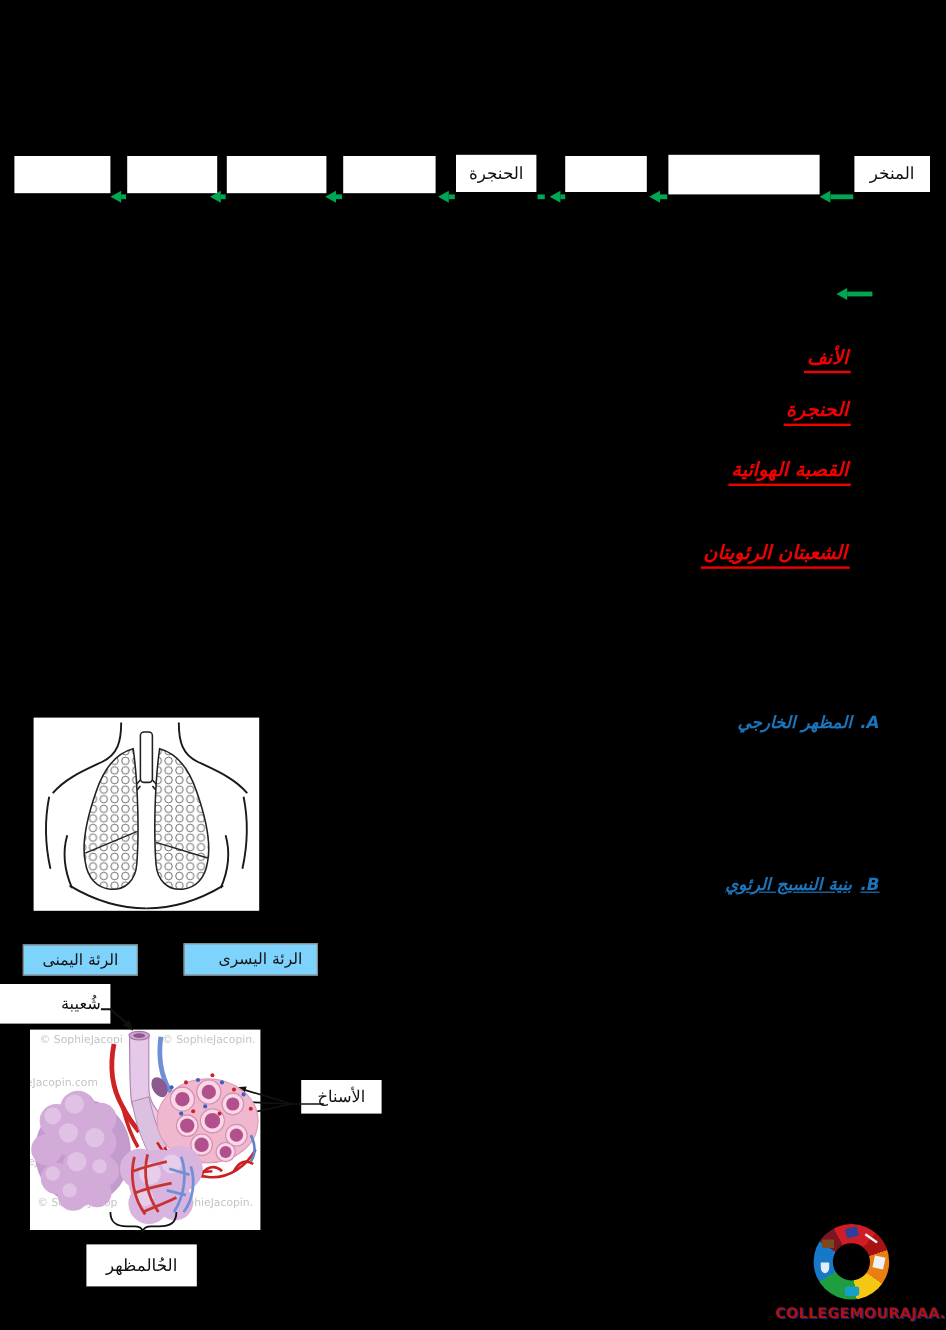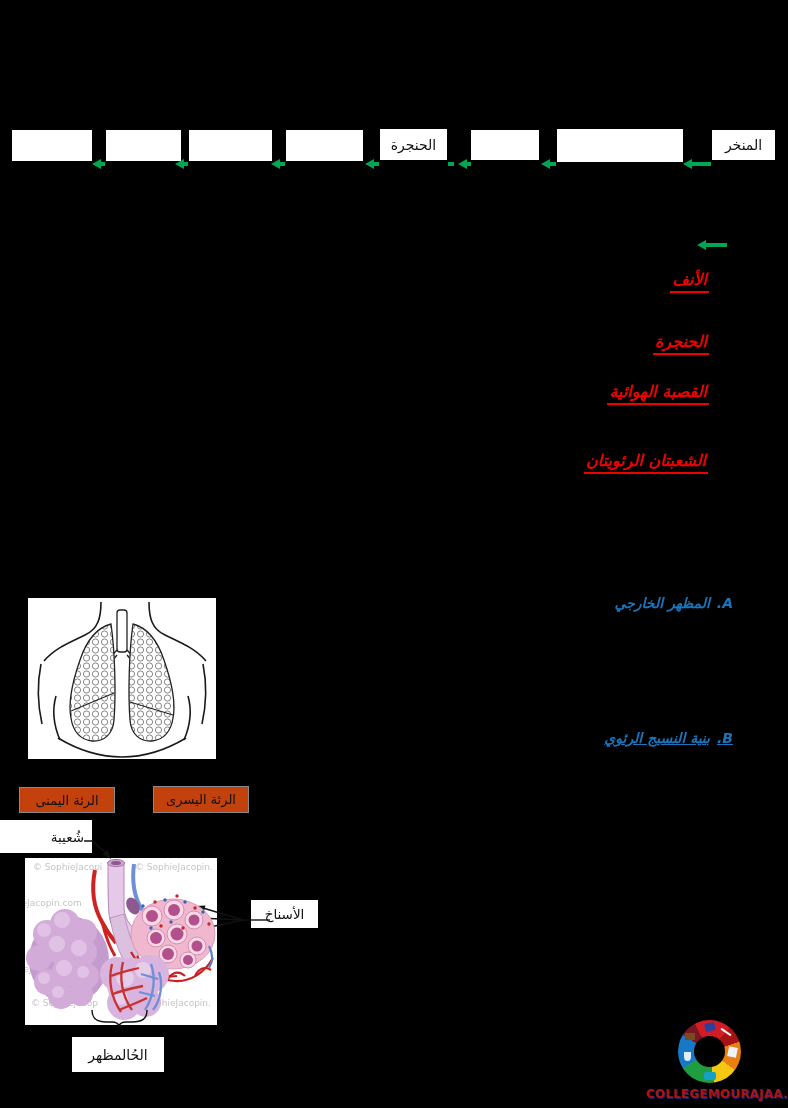--- a/index.html
+++ b/index.html
@@ -28,38 +28,38 @@
   .ga3{left:365px;width:14px;}
   .ga4{left:271px;width:14px;}
   .ga5{left:175px;width:13px;}
   .ga6{left:92px;width:13px;}
   .gdash{position:absolute;left:448px;top:162px;width:6px;height:4px;background:#00a651;}
   .ga7{left:697px;top:239px;width:30px;}
 
   
   .rhead{position:absolute;direction:rtl;color:#f10000;font-weight:bold;font-style:italic;
          font-size:16px;border-bottom:2.5px solid #f10000;padding:0 2px 2px 2px;white-space:nowrap;}
-  .rh0{right:79px;top:270px;}
+  .rh0{right:79px;top:288px;}
   .rh1{right:79px;top:332px;}
   .rh2{right:79px;top:382px;margin-left:47px;}
   .rh3{right:80px;top:451px;}
 
   
   .bsec{position:absolute;direction:rtl;color:#1b75bc;font-weight:bold;font-style:italic;
         font-size:14px;white-space:nowrap;}
   .bsec .pfx{margin-left:7px;}
   .bs0{right:55px;top:595px;}
   .bs1{right:55px;top:730px;text-decoration:underline;}
 
   
   .lungs-fig{position:absolute;left:28px;top:598px;width:188px;height:161px;background:#fff;}
-  .lbl{position:absolute;background:#c2410c;border:1px solid #8a8a8a;color:#111;direction:rtl;
+  .lbl{position:absolute;background:#7dd3fc;border:1px solid #8a8a8a;color:#111;direction:rtl;
        display:flex;align-items:center;justify-content:center;font-size:13px;}
   .lbl-right{left:19px;top:787px;width:94px;height:24px;}
-  .lbl-left{left:153px;top:786px;width:94px;height:25px;}
+  .lbl-left{left:153px;top:786px;width:94px;height:25px;padding-left:16px;}
 
   
   .alv-fig{position:absolute;left:25px;top:858px;width:192px;height:167px;background:#fff;overflow:hidden;}
   .alv-fig svg{position:absolute;left:0;top:0;}
   .wm{position:absolute;font-size:9px;color:#b9b9b9;opacity:.85;white-space:nowrap;z-index:1;}
   .wm0{left:8px;top:4px;}   .wm1{left:110px;top:4px;}
   .wm2{left:-6px;top:40px;} .wm3{left:16px;top:74px;}
   .wm4{left:146px;top:74px;}.wm5{left:-4px;top:106px;}
   .wm6{left:6px;top:140px;} .wm7{left:108px;top:140px;}
 

